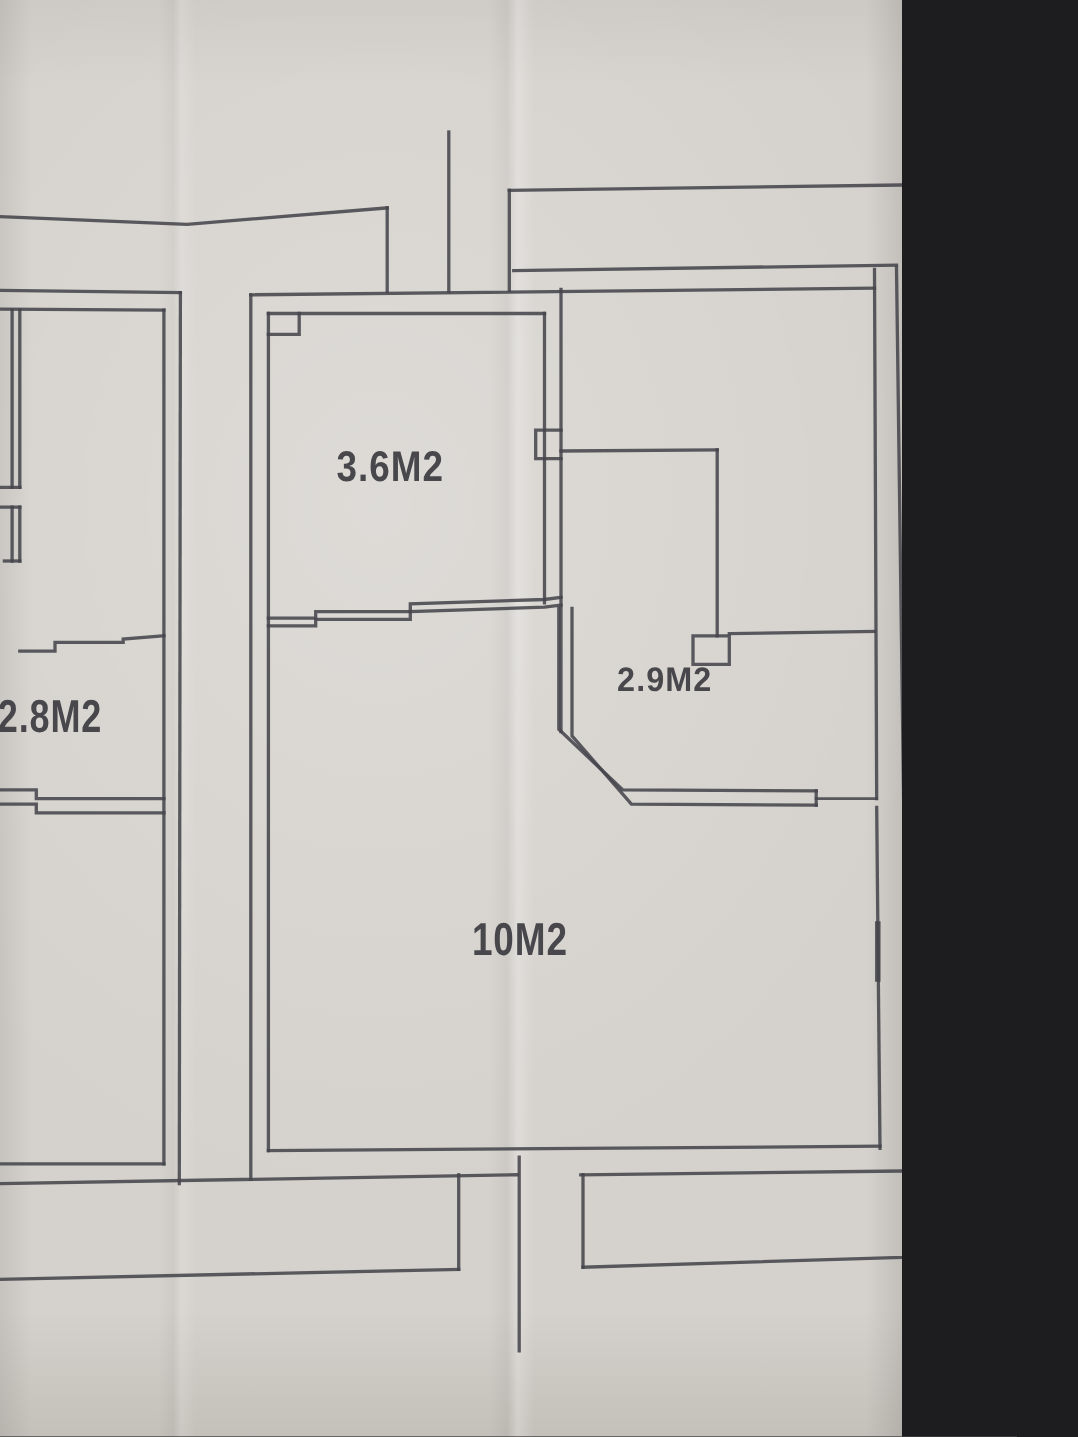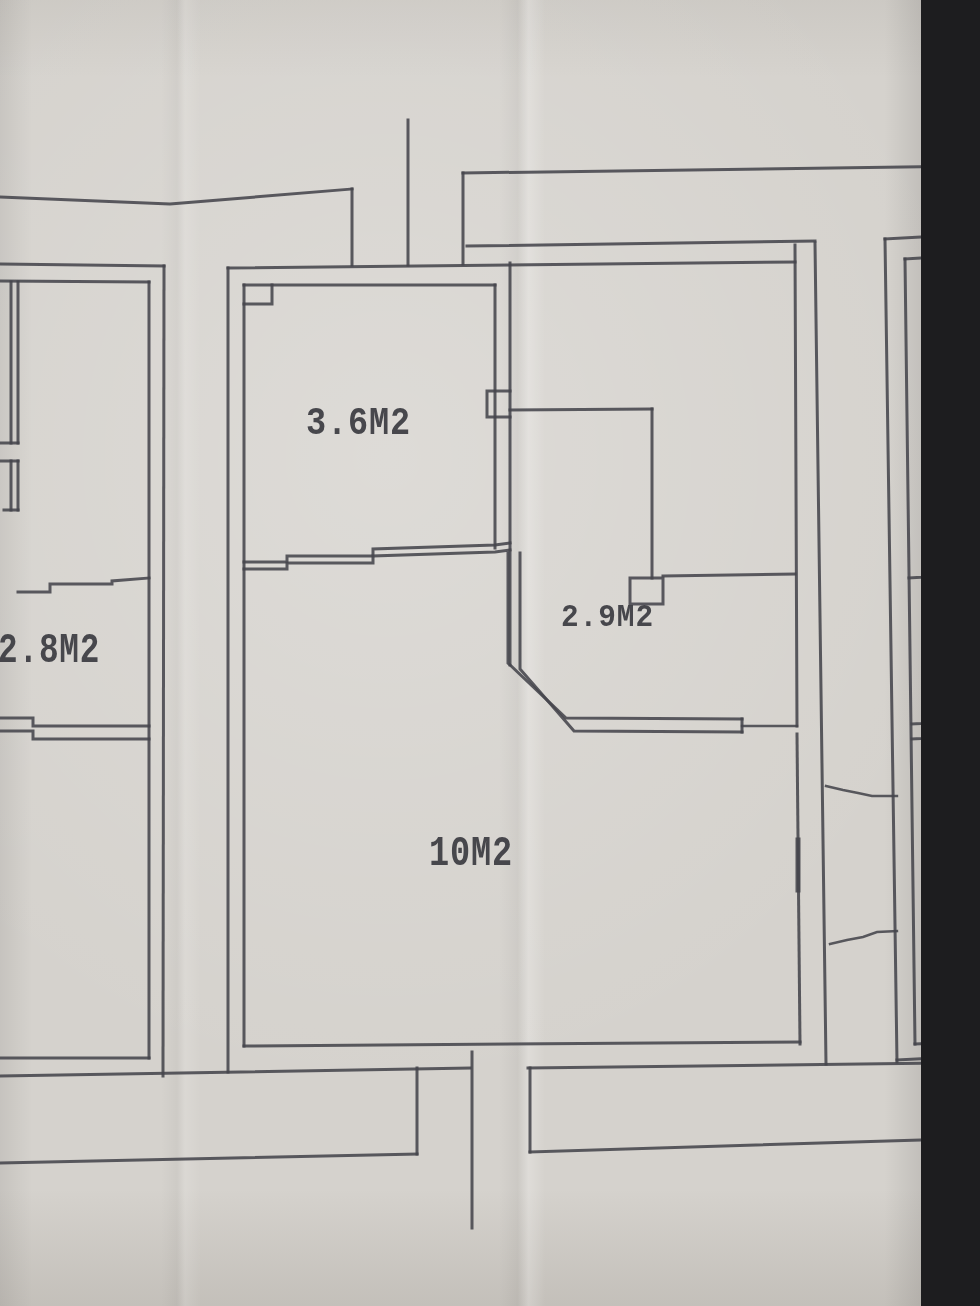--- a/index.html
+++ b/index.html
@@ -1,20 +1,20 @@
 <!DOCTYPE html>
 <html style="--paper: #d5d2cd; --line: #45454c; --text: #3b3b41;"><head>
 <meta charset="utf-8">
 <style>
   html,body{margin:0;padding:0;background:#1d1d1f;}
   .photo{
     position:relative;
-    width:921px;height:1306px;
+    width:820px;height:1306px;
     overflow:hidden;
-    font-family:Liberation Mono, monospace;
+    font-family:Liberation Sans, sans-serif;
     background:
       radial-gradient(120% 90% at 42% 35%, rgba(255,255,255,.20) 0%, rgba(255,255,255,0) 55%),
       linear-gradient(90deg, rgba(0,0,0,0) 54.2%, rgba(0,0,0,.045) 56.2%, rgba(255,255,255,.22) 57.4%, rgba(0,0,0,0) 59.2%),
       linear-gradient(90deg, rgba(0,0,0,0) 17.5%, rgba(0,0,0,.035) 19.2%, rgba(255,255,255,.13) 20.1%, rgba(0,0,0,0) 21.8%),
       linear-gradient(0deg, rgba(70,60,48,.12) 0%, rgba(70,60,48,0) 9%),
       linear-gradient(180deg, rgba(90,85,75,.07) 0%, rgba(90,85,75,0) 6%),
       linear-gradient(90deg, rgba(0,0,0,.07) 0%, rgba(0,0,0,0) 3.5%, rgba(0,0,0,0) 96%, rgba(0,0,0,.09) 100%),
       var(--paper,#d5d2cd);
   }
   .plan-svg{position:absolute;left:0;top:0;}

